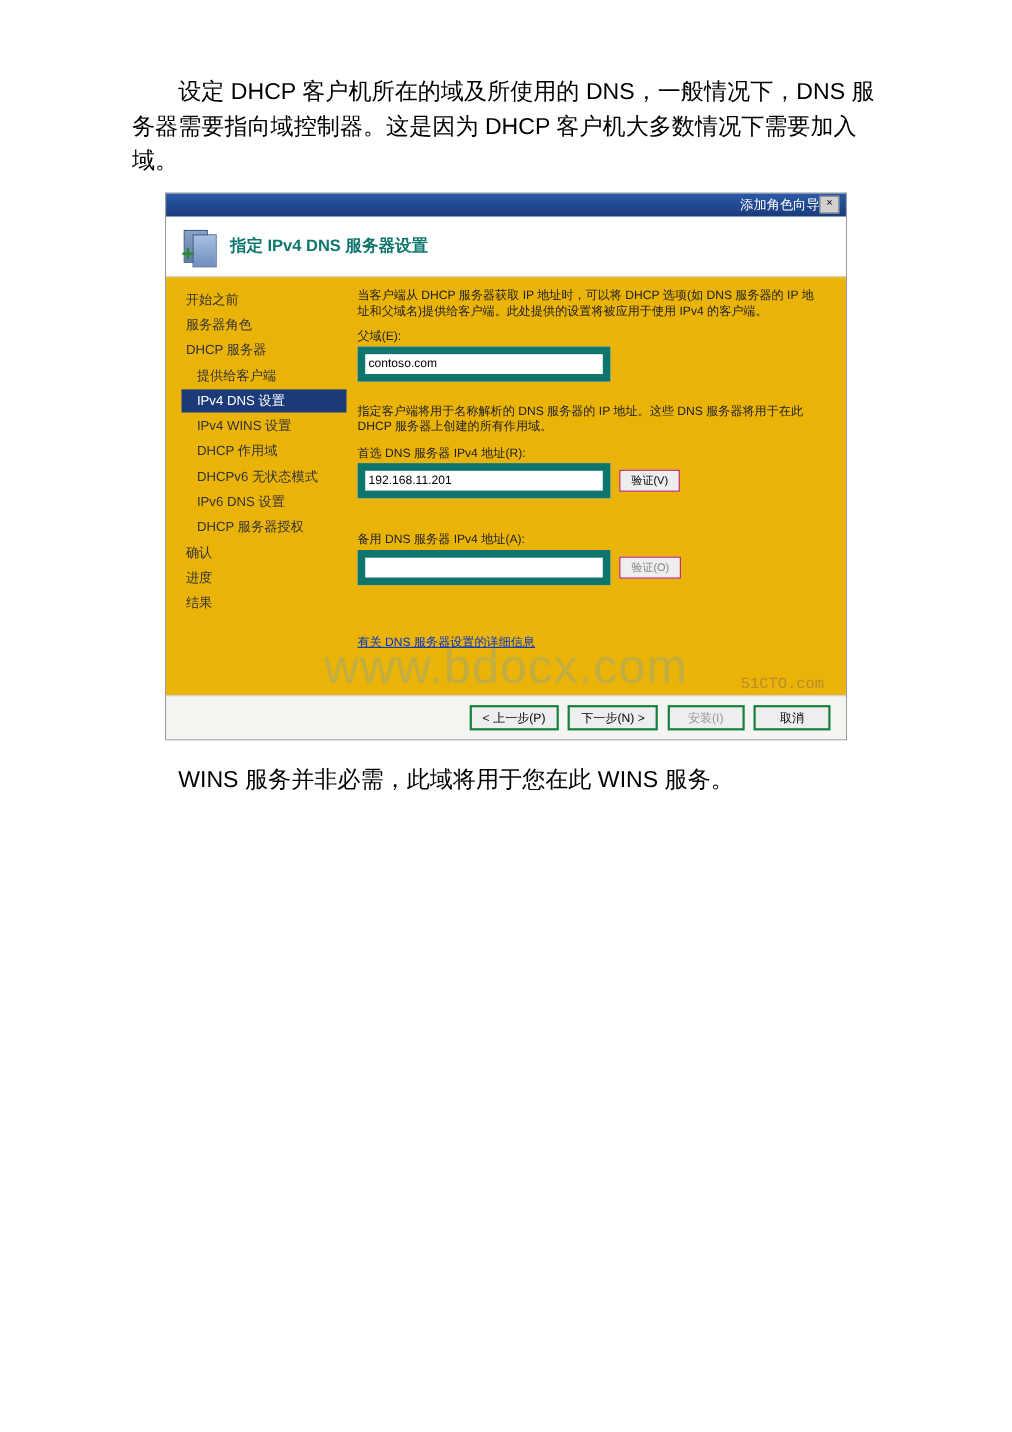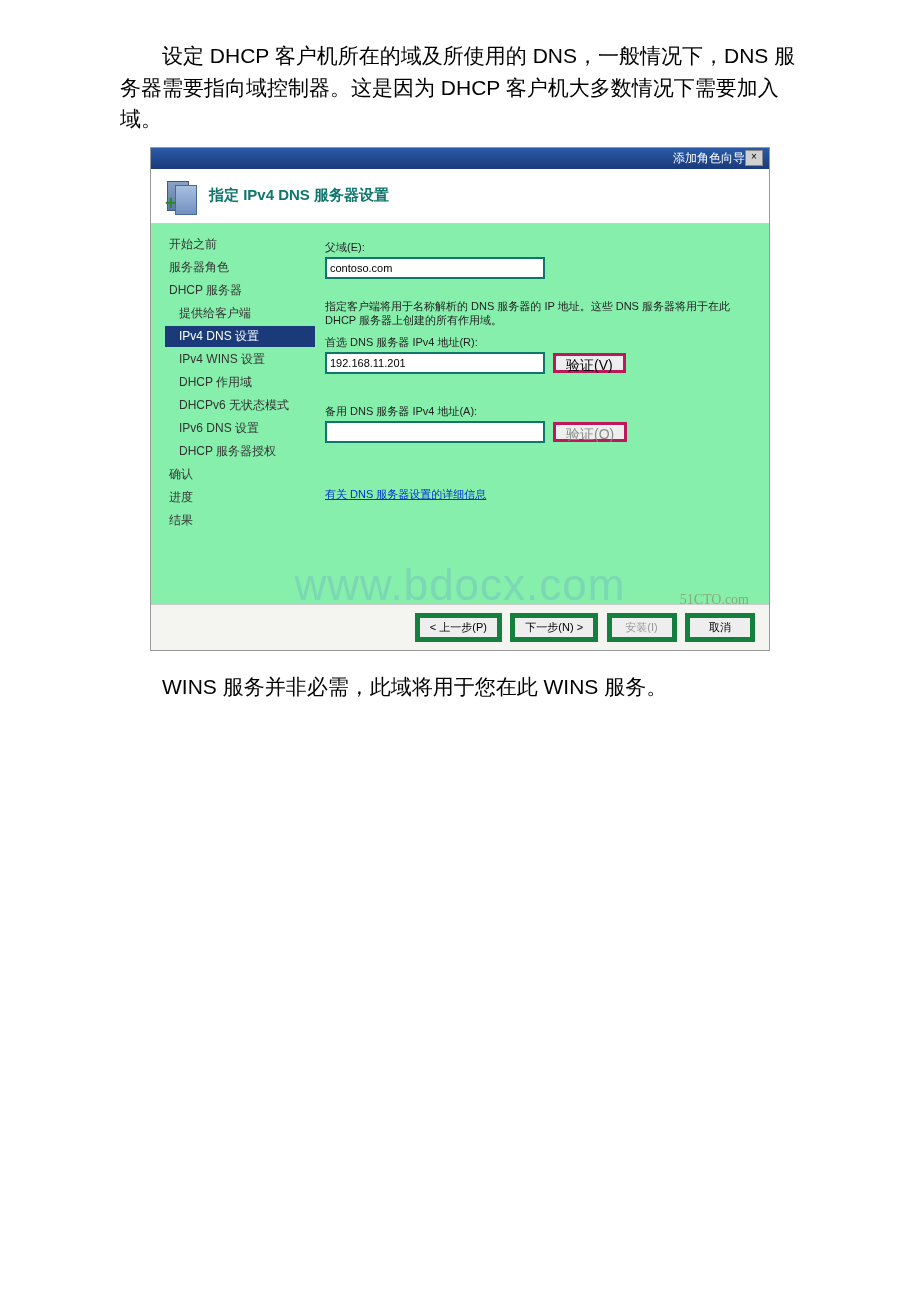--- a/index.html
+++ b/index.html
@@ -4,20 +4,21 @@
 <style>
   body {
     margin: 0;
     padding: 0;
     background: #fff;
     font-family: "SimSun", "Microsoft YaHei", sans-serif;
     width: 920px;
   }
   .page {
     padding: 40px 120px 40px 120px;
+    margin-top: 28px;
   }
   .para {
     font-size: 21px;
     line-height: 1.5;
     color: #000;
     margin: 0 0 12px 0;
     text-indent: 2em;
   }
   .dialog-wrap {
     margin: 10px 30px 20px 30px;
@@ -74,21 +75,21 @@
     color:#2a8a2a; font-weight:bold; font-size:20px;
   }
   .header-title {
     font-size: 15px;
     font-weight: bold;
     color: #0f766e;
   }
   .body-area {
     display: flex;
     min-height: 380px;
-    background: #86efac;
+    background: #eab308;
   }
   .sidebar {
     width: 150px;
     padding: 10px 0 10px 14px;
     font-size: 12px;
     color: #333;
   }
   .sidebar div {
     padding: 2px 4px;
     margin-bottom: 2px;
@@ -104,28 +105,28 @@
     padding: 10px 20px 10px 10px;
     font-size: 11px;
     color: #222;
   }
   .content .desc { margin-bottom: 8px; line-height:1.3; }
   .content label { display:block; margin: 6px 0 2px 0; }
   .content input[type=text] {
     font-family: inherit;
     font-size: 11px;
     padding: 1px 3px;
-    border: 2px solid #0f766e;
+    border: 7px solid #0f766e;
     background: #fff;
     height: 16px;
   }
   .row { display:flex; align-items:center; gap:8px; margin-bottom:4px;}
   .btn-inline {
-    font-size:14px; padding: 1px 10px;
-    border:3px solid #be185d; background:#eee;
+    font-size:10px; padding: 1px 10px;
+    border:1px solid #be185d; background:#eee;
     height:20px;
   }
   .btn-inline.disabled { color:#888;text-align:center; }
   .link {
     color: #0033cc;
     text-decoration: underline;
     font-size: 11px;
     cursor: pointer;
     display:inline-block;
     margin-top: 40px;
@@ -140,34 +141,34 @@
     font-family: Liberation Sans, sans-serif;
     letter-spacing: 1px;
     pointer-events: none;
     white-space: nowrap;
   }
   .watermark2 {
     position:absolute;
     right: 20px; bottom: 42px;
     color: rgba(140,100,80,0.5);
     font-size: 14px;
-    font-family: Liberation Serif, serif;
+    font-family: Liberation Mono, monospace;
     pointer-events:none;
   }
   .footer-btns {
     border-top: 1px solid #ccc;
     padding: 8px 14px;
     text-align: right;
     background: #f4f4f0;
   }
   .footer-btns button {
     font-size: 11px;
     padding: 2px 10px;
     margin-left: 4px;
-    border: 5px solid #15803d;
+    border: 2px solid #15803d;
     background: #eee;
     min-width: 70px;
   }
   .footer-btns button.disabled { color:#999; }
 </style>
 </head>
 <body>
 
 <div class="page">
   <p class="para">设定 DHCP 客户机所在的域及所使用的 DNS，一般情况下，DNS 服务器需要指向域控制器。这是因为 DHCP 客户机大多数情况下需要加入域。</p>
@@ -195,20 +196,21 @@
           <div class="sub">IPv4 WINS 设置</div>
           <div class="sub">DHCP 作用域</div>
           <div class="sub">DHCPv6 无状态模式</div>
           <div class="sub">IPv6 DNS 设置</div>
           <div class="sub">DHCP 服务器授权</div>
           <div class="">确认</div>
           <div class="">进度</div>
           <div class="">结果</div>
         </div>
       <div class="content">
+        <div class="desc">当客户端从 DHCP 服务器获取 IP 地址时，可以将 DHCP 选项(如 DNS 服务器的 IP 地址和父域名)提供给客户端。此处提供的设置将被应用于使用 IPv4 的客户端。</div>
         <label>父域(E):</label>
         <input type="text" style="width: 210px;" value="contoso.com">
         <div style="height:20px"></div>
         <div class="desc">指定客户端将用于名称解析的 DNS 服务器的 IP 地址。这些 DNS 服务器将用于在此 DHCP 服务器上创建的所有作用域。</div>
         <label>首选 DNS 服务器 IPv4 地址(R):</label>
         <div class="row">
           <input type="text" style="width: 210px;" value="192.168.11.201">
           <button class="btn-inline">验证(V)</button>
         </div>
         <div style="height:20px"></div>

